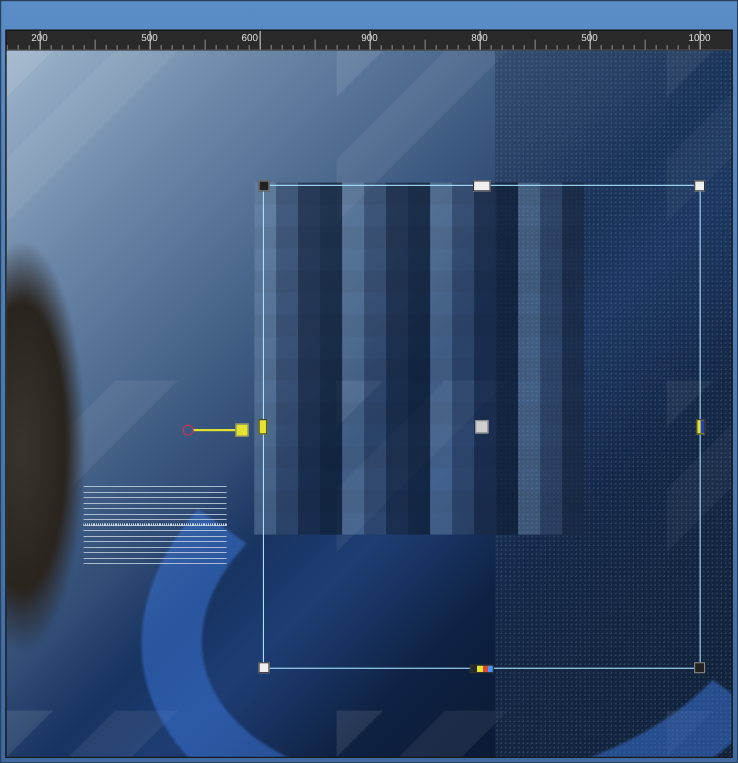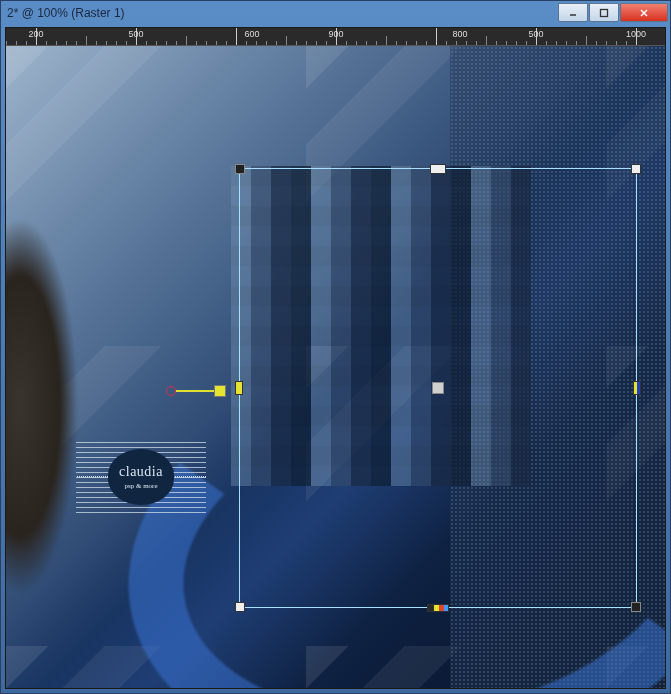--- a/index.html
+++ b/index.html
@@ -49,41 +49,20 @@
 .center-sq{position:absolute;left:50%;top:50%;width:12px;height:12px;transform:translate(-50%,-50%);background:#d0d0d0;border:1px solid #888}
 .origin{position:absolute;width:60px;height:14px}
 .origin .dot{position:absolute;left:0;top:2px;width:10px;height:10px;border:1.5px solid #d83050;border-radius:50%}
 .origin .line{position:absolute;left:10px;top:6px;width:42px;height:2px;background:#e0e030}
 .origin .sq{position:absolute;right:0;top:1px;width:12px;height:12px;background:#e4e430;border:1px solid #777}
 </style>
 </head>
 <body>
 
 <div class="window">
- <div class="titlebar">
-  <span class="title-text">2* @ 100% (Raster 1)</span>
-  <div class="win-controls">
-   <div class="win-btn">
-          <svg viewBox="0 0 10 10">
-            <line x1="2" y1="7" x2="8" y2="7" stroke="#333" stroke-width="1.5"></line>
-          </svg>
-        </div>
-   <div class="win-btn">
-          <svg viewBox="0 0 10 10">
-            <rect x="1.5" y="1.5" width="7" height="7" fill="none" stroke="#333" stroke-width="1.3"></rect>
-          </svg>
-        </div>
-   <div class="win-btn close">
-          <svg viewBox="0 0 10 10">
-            <line x1="2" y1="2" x2="8" y2="8" stroke-width="1.5"></line>
-            <line x1="8" y1="2" x2="2" y2="8" stroke-width="1.5"></line>
-          </svg>
-        </div>
-  </div>
- </div>
 
  <div class="canvas-frame">
   <div class="ruler-h" id="rulerH">
         <div class="tick" style="left: 0px; height: 5px; top: 13px;"></div>
         <div class="tick" style="left: 10px; height: 5px; top: 13px;"></div>
         <div class="tick" style="left: 20px; height: 5px; top: 13px;"></div>
         <div class="tick major" style="left: 30px; height: 18px; top: 0px;"></div>
         <div class="lbl" style="left: 30px;">200</div>
         <div class="tick" style="left: 40px; height: 5px; top: 13px;"></div>
         <div class="tick" style="left: 50px; height: 5px; top: 13px;"></div>
@@ -99,21 +78,21 @@
         <div class="tick" style="left: 140px; height: 5px; top: 13px;"></div>
         <div class="tick" style="left: 150px; height: 5px; top: 13px;"></div>
         <div class="tick" style="left: 160px; height: 5px; top: 13px;"></div>
         <div class="tick" style="left: 170px; height: 5px; top: 13px;"></div>
         <div class="tick" style="left: 180px; height: 10px; top: 8px;"></div>
         <div class="tick" style="left: 190px; height: 5px; top: 13px;"></div>
         <div class="tick" style="left: 200px; height: 5px; top: 13px;"></div>
         <div class="tick" style="left: 210px; height: 5px; top: 13px;"></div>
         <div class="tick" style="left: 220px; height: 5px; top: 13px;"></div>
         <div class="tick major" style="left: 230px; height: 18px; top: 0px;"></div>
-        <div class="lbl" style="left: 246px;">600</div>
+        <div class="lbl" style="left: 221px;">600</div>
         <div class="tick" style="left: 240px; height: 5px; top: 13px;"></div>
         <div class="tick" style="left: 250px; height: 5px; top: 13px;"></div>
         <div class="tick" style="left: 260px; height: 5px; top: 13px;"></div>
         <div class="tick" style="left: 270px; height: 5px; top: 13px;"></div>
         <div class="tick" style="left: 280px; height: 10px; top: 8px;"></div>
         <div class="tick" style="left: 290px; height: 5px; top: 13px;"></div>
         <div class="tick" style="left: 300px; height: 5px; top: 13px;"></div>
         <div class="tick" style="left: 310px; height: 5px; top: 13px;"></div>
         <div class="tick" style="left: 320px; height: 5px; top: 13px;"></div>
         <div class="tick major" style="left: 330px; height: 18px; top: 0px;"></div>
@@ -121,21 +100,21 @@
         <div class="tick" style="left: 340px; height: 5px; top: 13px;"></div>
         <div class="tick" style="left: 350px; height: 5px; top: 13px;"></div>
         <div class="tick" style="left: 360px; height: 5px; top: 13px;"></div>
         <div class="tick" style="left: 370px; height: 5px; top: 13px;"></div>
         <div class="tick" style="left: 380px; height: 10px; top: 8px;"></div>
         <div class="tick" style="left: 390px; height: 5px; top: 13px;"></div>
         <div class="tick" style="left: 400px; height: 5px; top: 13px;"></div>
         <div class="tick" style="left: 410px; height: 5px; top: 13px;"></div>
         <div class="tick" style="left: 420px; height: 5px; top: 13px;"></div>
         <div class="tick major" style="left: 430px; height: 18px; top: 0px;"></div>
-        <div class="lbl" style="left: 454px; text-align: center;">800</div>
+        <div class="lbl" style="left: 430px; text-align: center;">800</div>
         <div class="tick" style="left: 440px; height: 5px; top: 13px;"></div>
         <div class="tick" style="left: 450px; height: 5px; top: 13px;"></div>
         <div class="tick" style="left: 460px; height: 5px; top: 13px;"></div>
         <div class="tick" style="left: 470px; height: 5px; top: 13px;"></div>
         <div class="tick" style="left: 480px; height: 10px; top: 8px;"></div>
         <div class="tick" style="left: 490px; height: 5px; top: 13px;"></div>
         <div class="tick" style="left: 500px; height: 5px; top: 13px;"></div>
         <div class="tick" style="left: 510px; height: 5px; top: 13px;"></div>
         <div class="tick" style="left: 520px; height: 5px; top: 13px;"></div>
         <div class="tick major" style="left: 530px; height: 18px; top: 0px;"></div>
@@ -154,24 +133,20 @@
       </div>
   <div class="canvas-area">
     <div class="diag"></div>
     <div class="right-mesh"></div>
     <div class="pix-zone"></div>
     <div class="swoosh"></div>
     <div class="figure"></div>
 
     <div class="watermark">
       <div class="watermark-lines"></div>
-      <div class="watermark-c">
-        <div class="top">claudia</div>
-        <div class="bot">psp &amp; more</div>
-      </div>
     </div>
 
     <div class="origin" id="origin" style="left: 160px; top: 338px;">
       <span class="dot"></span>
       <span class="line"></span>
       <span class="sq"></span>
     </div>
 
     <div class="sel-box" id="selBox" style="left: 233px; top: 122px; width: 398px; height: 440px;">
       <span class="handle tl"></span>

